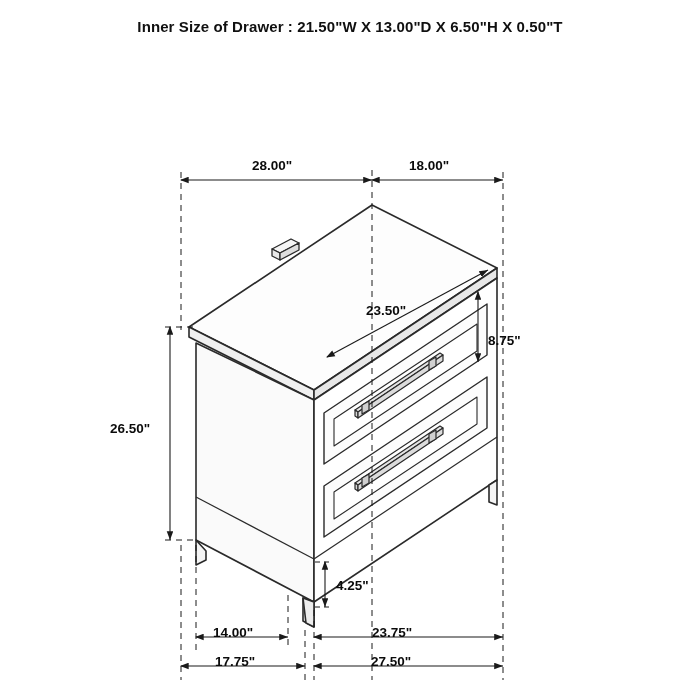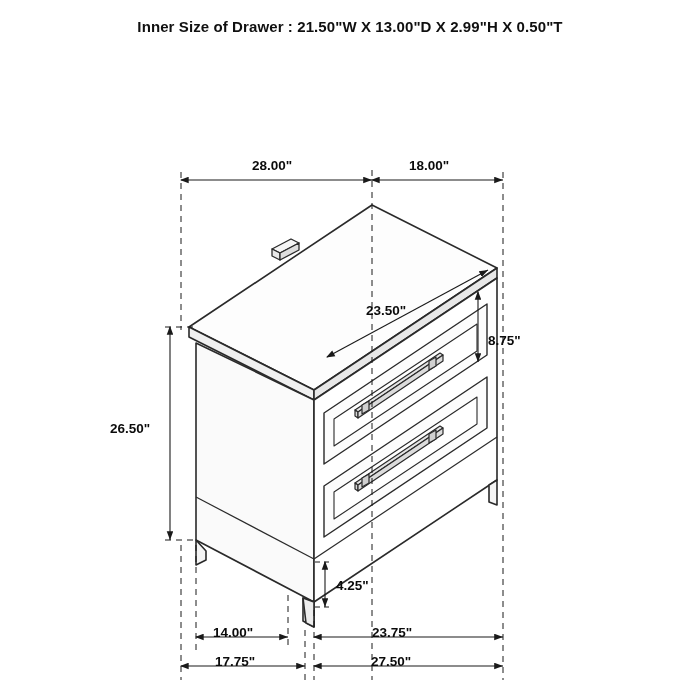--- a/index.html
+++ b/index.html
@@ -44,21 +44,21 @@
     font-weight: bold;
     color: #0b0b0b;
     white-space: nowrap;
   }
 </style>
 </head>
 <body>
 
 <div id="page">
 
-  <div class="title">Inner Size of Drawer : 21.50"W X 13.00"D X 2.99"H X 0.50"T</div>
+  <div class="title">Inner Size of Drawer : 21.50"W X 13.00"D X 6.50"H X 0.50"T</div>
 
   <svg class="diagram" viewBox="0 0 700 700">
     <defs>
       <marker id="arrEnd" markerWidth="9" markerHeight="9" refX="8" refY="3" orient="auto" markerUnits="strokeWidth">
         <path d="M0,0 L8,3 L0,6 z" fill="#1a1a1a"></path>
       </marker>
       <marker id="arrStart" markerWidth="9" markerHeight="9" refX="1" refY="3" orient="auto" markerUnits="strokeWidth">
         <path d="M8,0 L0,3 L8,6 z" fill="#1a1a1a"></path>
       </marker>
     </defs>

